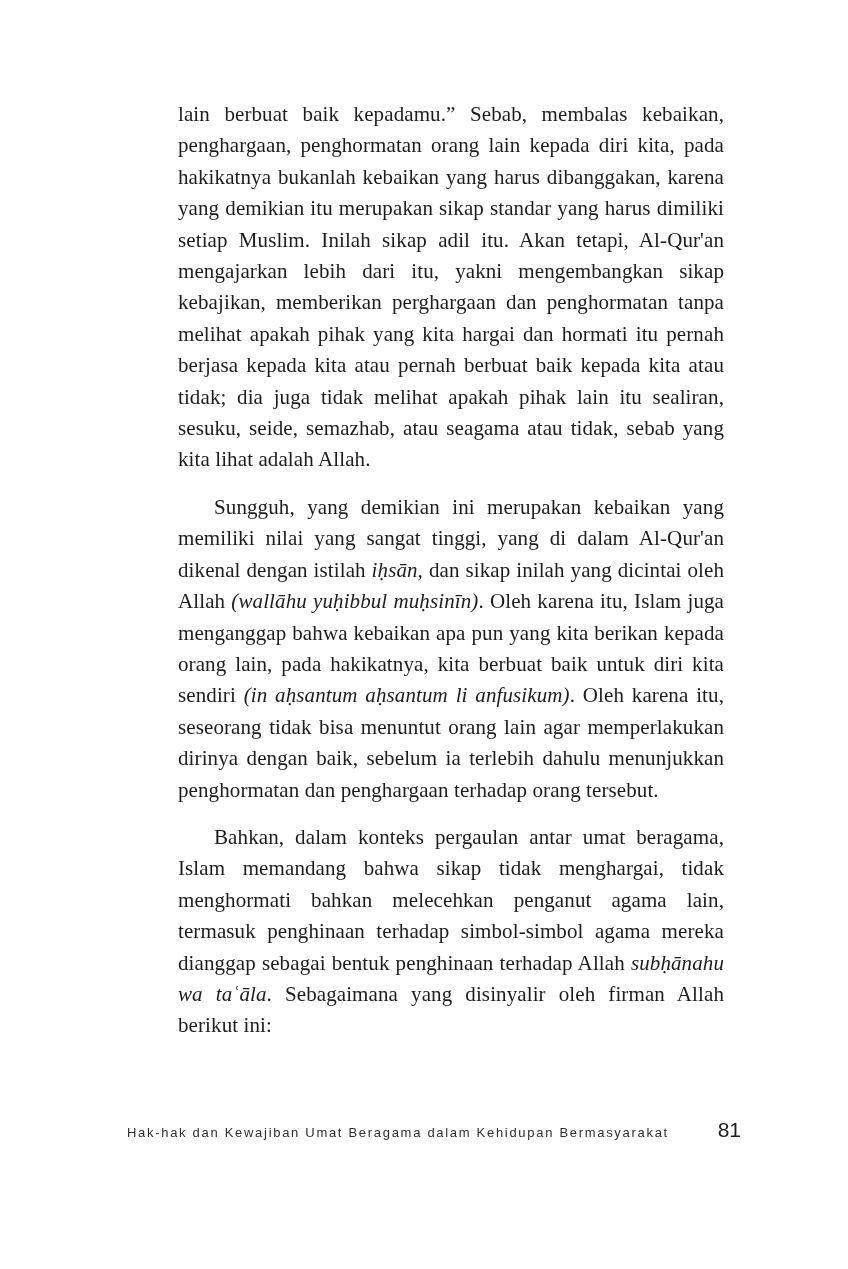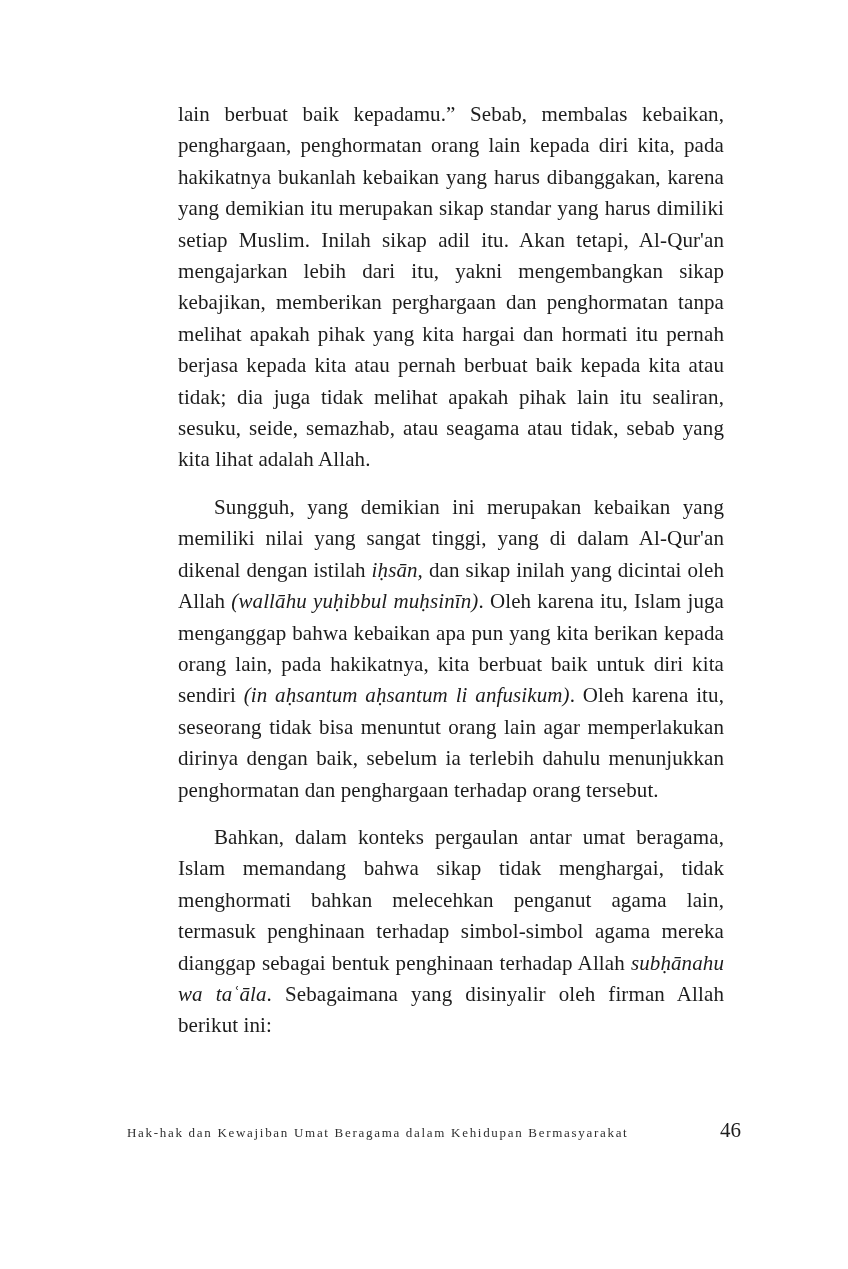--- a/index.html
+++ b/index.html
@@ -37,21 +37,21 @@
     font-style: italic;
   }
   .page-footer {
     position: absolute;
     left: 127px;
     top: 1118px;
     width: 614px;
     display: flex;
     justify-content: space-between;
     align-items: baseline;
-    font-family: Liberation Serif, serif;
+    font-family: Liberation Sans, sans-serif;
   }
   .running-title {
     font-size: 13px;
     letter-spacing: 1.7px;
     color: #2e2e2e;
     font-weight: normal;
     white-space: nowrap;
   }
   .page-number {
     font-size: 21px;
@@ -65,16 +65,16 @@
 <div class="page">
 
   <main class="text-block" id="paragraph-container">
       <p><span>lain berbuat baik kepadamu.” Sebab, membalas kebaikan, penghargaan, penghormatan orang lain kepada diri kita, pada hakikatnya bukanlah kebaikan yang harus dibanggakan, karena yang demikian itu merupakan sikap standar yang harus dimiliki setiap Muslim. Inilah sikap adil itu. Akan tetapi, Al-Qur'an mengajarkan lebih dari itu, yakni mengembangkan sikap kebajikan, memberikan perghargaan dan penghormatan tanpa melihat apakah pihak yang kita hargai dan hormati itu pernah berjasa kepada kita atau pernah berbuat baik kepada kita atau tidak; dia juga tidak melihat apakah pihak lain  itu sealiran, sesuku, seide, semazhab, atau seagama atau tidak, sebab yang kita lihat adalah Allah.</span></p>
       <p class="indent"><span>Sungguh, yang demikian ini merupakan kebaikan yang memiliki nilai yang sangat tinggi, yang di dalam Al-Qur'an dikenal dengan istilah </span><span class="it">iḥsān,</span><span> dan sikap inilah yang dicintai oleh Allah </span><span class="it">(wallāhu yuḥibbul muḥsinīn)</span><span>. Oleh karena itu, Islam juga menganggap bahwa kebaikan apa pun yang kita berikan kepada orang lain, pada hakikatnya, kita berbuat baik untuk diri kita sendiri </span><span class="it">(in aḥsantum aḥsantum li anfusikum)</span><span>. Oleh karena itu, seseorang tidak bisa menuntut orang lain agar memperlakukan dirinya dengan baik, sebelum ia terlebih dahulu menunjukkan penghormatan dan penghargaan terhadap orang tersebut.</span></p>
       <p class="indent"><span>Bahkan, dalam konteks pergaulan antar umat beragama, Islam memandang bahwa sikap tidak menghargai, tidak menghormati bahkan melecehkan penganut agama lain, termasuk penghinaan terhadap simbol-simbol agama mereka dianggap sebagai bentuk penghinaan terhadap Allah </span><span class="it">subḥānahu wa taʿāla</span><span>. Sebagaimana yang disinyalir oleh firman Allah berikut ini:</span></p>
     </main>
 
   <footer class="page-footer">
     <span class="running-title">Hak-hak dan Kewajiban Umat Beragama dalam Kehidupan Bermasyarakat</span>
-    <span class="page-number">46</span>
+    <span class="page-number">81</span>
   </footer>
 
 </div>
 
 </body></html>

